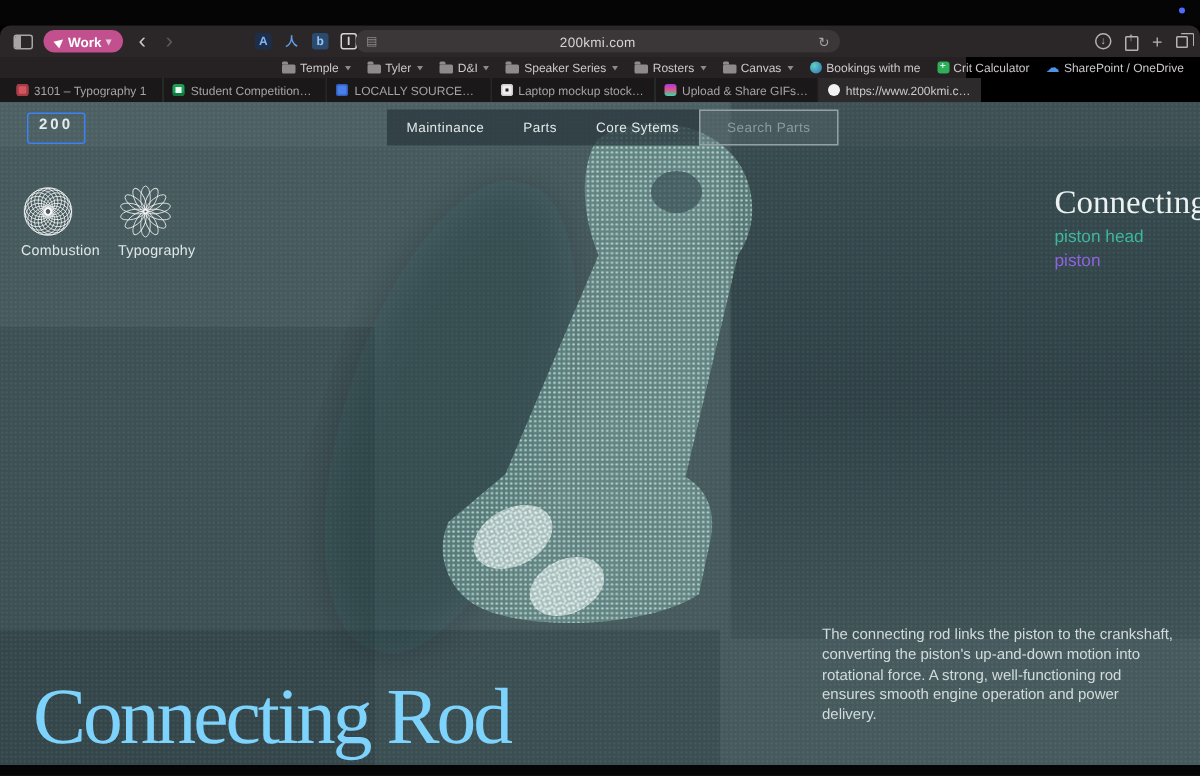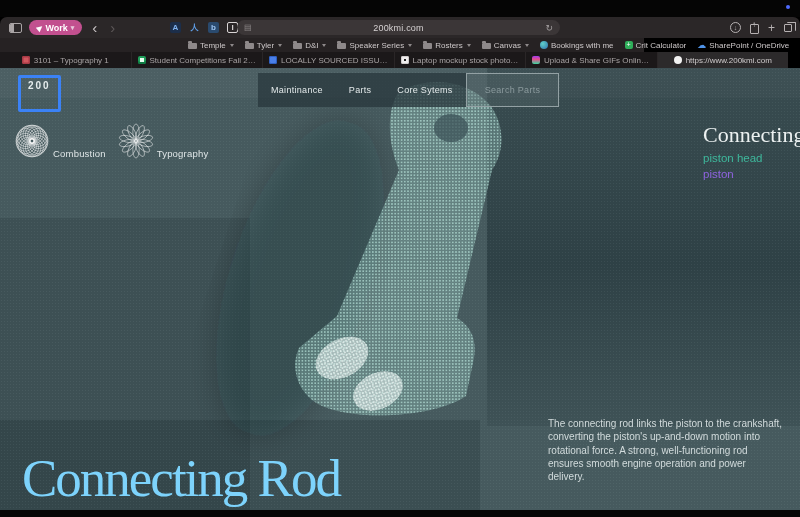--- a/index.html
+++ b/index.html
@@ -55,21 +55,21 @@
   .folder-ic::before { content:""; position:absolute; top:-2px; left:0; width:4px; height:2px; background:#8e898a; border-radius:1px 1px 0 0; }
   .chev-down { width:0; height:0; border-left:2.5px solid transparent; border-right:2.5px solid transparent;
                border-top:3px solid #8e898a; margin-left:1px; }
   .site-ic { width:8px; height:8px; border-radius:2px; }
   .ic-bookings { background:radial-gradient(circle at 35% 35%, #5fd0c8, #2f6fae); border-radius:50%; }
   .ic-crit { background:#2fae5a; position:relative; }
   .ic-crit::before { content:"+"; position:absolute; inset:0; color:#fff; font-size:7px; line-height:8px; text-align:center; }
   .ic-cloud { color:#4f93e8; font-size:9px; line-height:8px; width:auto; }
 
   
-  .tabstrip { position:absolute; top:52px; left:0; width:788px; height:16px; background:#22c55e; display:flex; }
+  .tabstrip { position:absolute; top:52px; left:0; width:654px; height:16px; background:#22c55e; display:flex; }
   .tab { flex:1 1 0; min-width:0; display:flex; align-items:center; justify-content:center; gap:4px;
          border-right:1px solid #2a2627; background:#1b1819; padding:0 6px; }
   .tab.active { background:#2c2a2b; border-right:none; }
   .tab-title { font-size:8px; color:#a8a3a4; white-space:nowrap; overflow:hidden; text-overflow:ellipsis; }
   .tab.active .tab-title { color:#cfcbcc; }
   .fav { flex:0 0 auto; width:8px; height:8px; border-radius:2px; }
   .fav-red { background:#d0575f; box-shadow:inset 0 0 0 1.5px #a83a46; }
   .fav-sheets { background:#1f9e5a; box-shadow:inset 0 -2px 0 #0e7a42; position:relative; }
   .fav-sheets::before { content:""; position:absolute; left:2px; top:2px; width:4px; height:4px; background:#eafff2; }
   .fav-blue { background:#4a7fe8; box-shadow:inset 0 0 0 1px #2f5fc0; }
@@ -83,33 +83,33 @@
   .content::before { content:""; position:absolute; inset:0; z-index:1; pointer-events:none;
     background-image:radial-gradient(rgba(205,235,228,0.07) 0.7px, transparent 0.9px);
     background-size:3px 3px; }
   .band { position:absolute; pointer-events:none; }
   .band-top { left:0; top:0; width:800px; height:30px; background:rgba(255,255,255,0.035); }
   .band-right { left:487px; top:0; width:313px; height:358px; background:linear-gradient(180deg, rgba(10,26,31,0.22), rgba(8,24,30,0.38) 55%, rgba(10,26,31,0.12)); }
   .band-leftlow { left:0; top:150px; width:250px; height:292px; background:rgba(10,22,26,0.14); }
   .band-bottom { left:0; top:352px; width:480px; height:90px; background:rgba(8,18,22,0.16); }
   .rodsvg { position:absolute; left:0; top:0; z-index:2; }
 
-  .logo-box { position:absolute; z-index:3; left:18px; top:7px; border:3px solid #3b82f6; border-radius:2px;
-              padding:2px 7px 18px; color:#e4ebec; font-size:10px; letter-spacing:2px; font-weight:bold;
+  .logo-box { position:absolute; z-index:3; left:18px; top:7px; border:1px solid #3b82f6; border-radius:2px;
+              padding:2px 7px 6px; color:#e4ebec; font-size:10px; letter-spacing:2px; font-weight:bold;
               background:transparent; font-family:"Liberation Sans", sans-serif; }
 
-  .site-nav { position:absolute; z-index:3; left:258px; top:5px; height:34px; display:flex; }
+  .site-nav { position:absolute; z-index:3; left:258px; top:5px; height:24px; display:flex; }
   .nav-seg { display:flex; background:rgba(40,55,60,0.75); }
   .nav-btn { border:none; background:none; color:#e3e9ea; font-size:9px; padding:0 13px; letter-spacing:0.3px;
              font-family:"Liberation Sans", sans-serif; }
   .nav-search { border:1px solid #93a1a4; background:rgba(90,105,109,0.35); color:#8b9a9d; font-size:9px;
                 padding:0 18px; letter-spacing:0.3px; font-family:"Liberation Sans", sans-serif; }
 
   .cats { position:absolute; z-index:3; left:14px; top:55px; display:flex; gap:12px; }
-  .cat { display:flex; flex-direction:row; align-items:flex-end; gap:3px; }
+  .cat { display:flex; flex-direction:column; align-items:flex-start; gap:3px; }
   .cat-label { color:#dfe6e7; font-size:9.5px; letter-spacing:0.2px; }
 
   .part-panel { position:absolute; z-index:3; left:703px; top:54px; }
   .part-heading { font-family:"Liberation Serif", serif; font-size:22px; color:#ecf1f1; font-weight:normal; }
   .part-link { display:block; font-size:11.5px; margin-top:4px; text-decoration:none; }
   .link-teal { color:#3eb89c; }
   .link-purple { color:#8f63e0; }
 
   .hero-title { position:absolute; z-index:3; left:22px; top:380px; font-family:"Liberation Serif", serif;
                 font-weight:normal; font-size:53px; letter-spacing:-2px; color:#7dd3fc; white-space:nowrap; }

